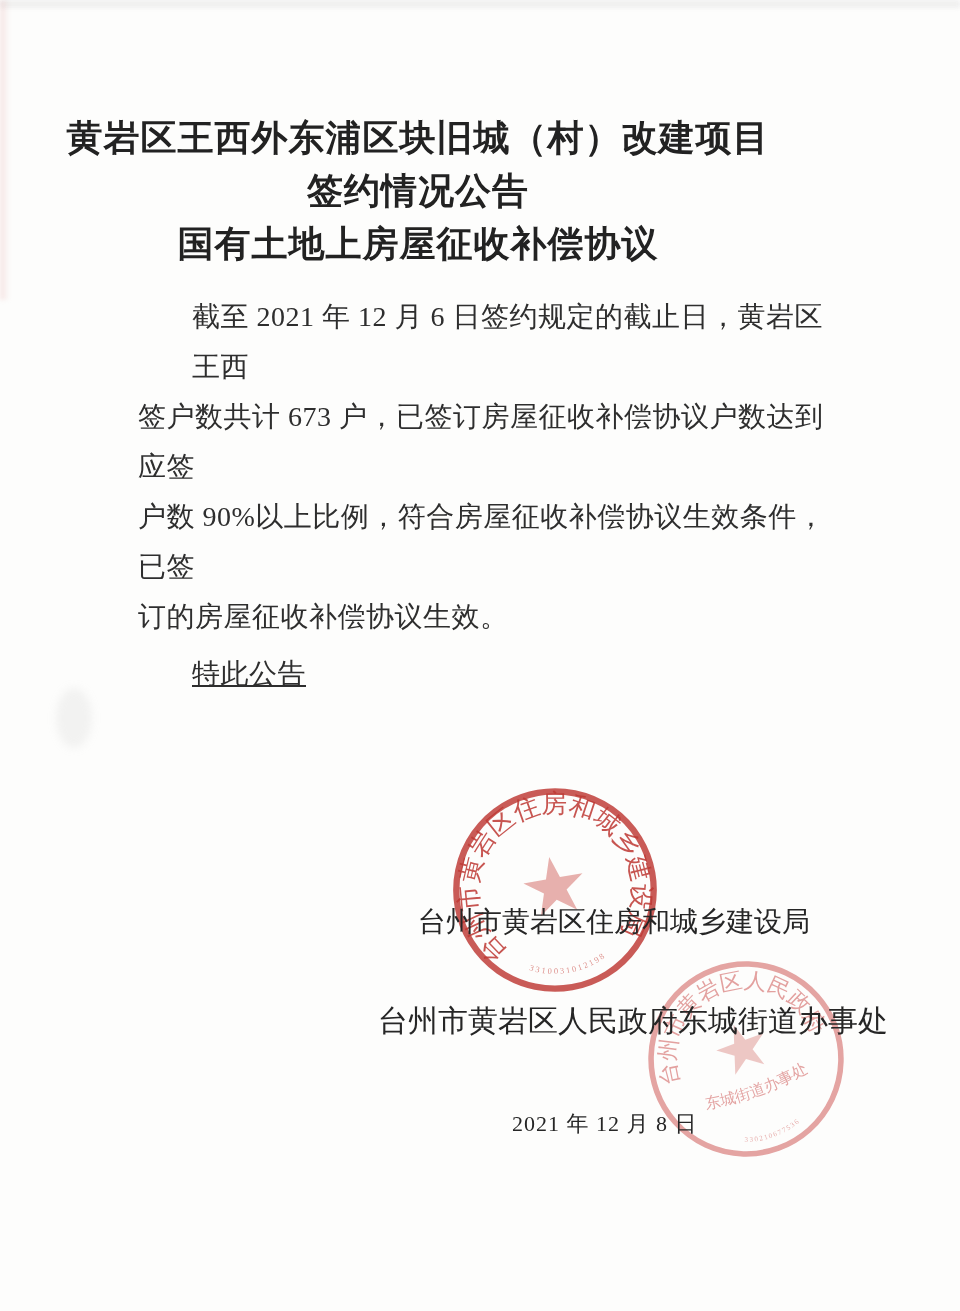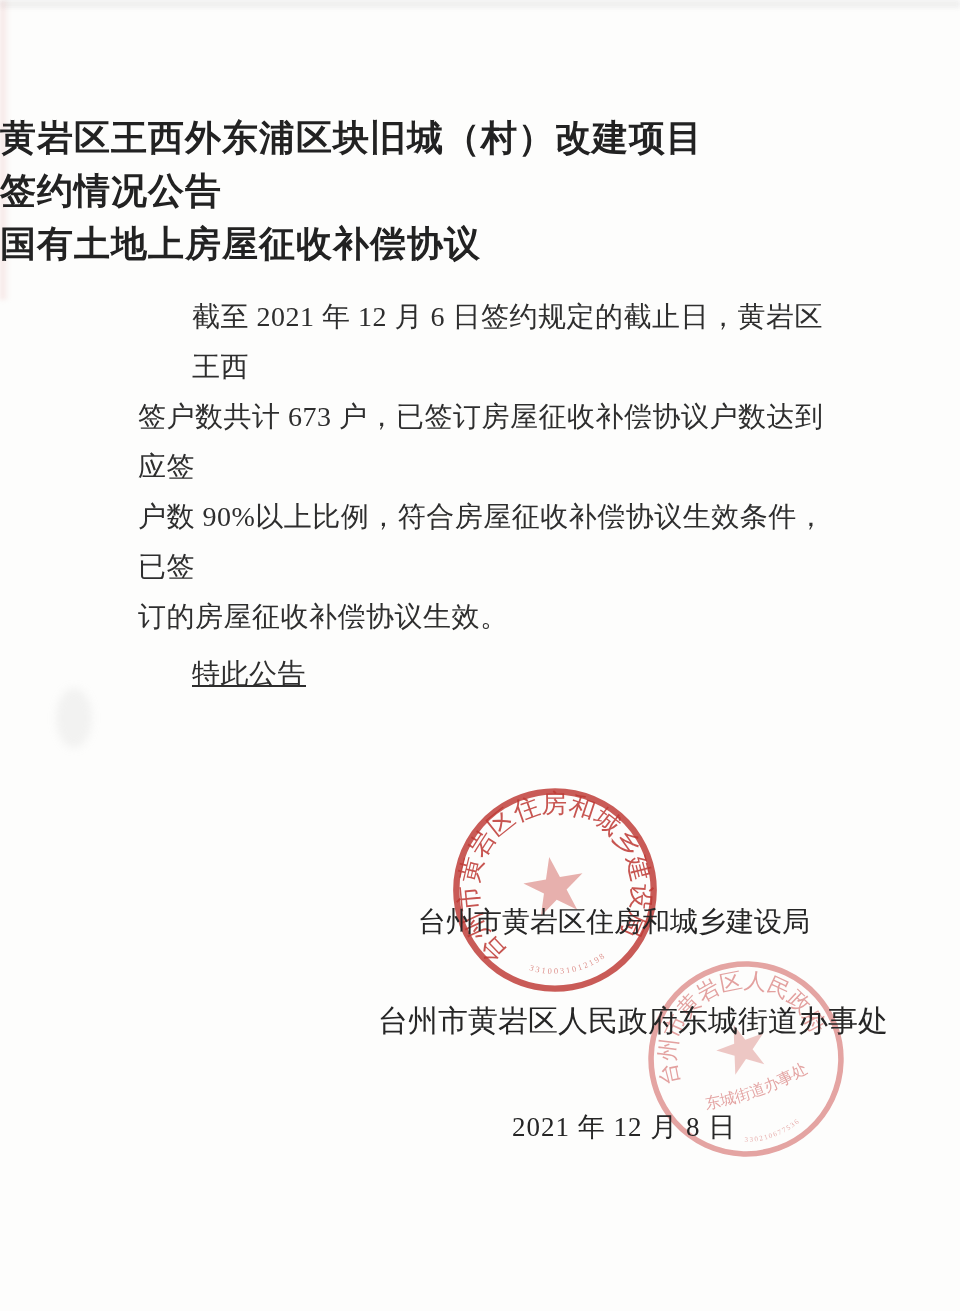--- a/index.html
+++ b/index.html
@@ -16,38 +16,38 @@
   .smudge-left{left:0;top:70;width:10px;height:300px;
     background:linear-gradient(to right, rgba(224,160,160,.28), rgba(224,160,160,0));
     filter:blur(2px);}
   .smudge-mid{left:56px;top:688px;width:36px;height:60px;border-radius:50%;
     background:rgba(180,180,180,.14);filter:blur(4px);}
   .smudge-top{left:0;top:0;width:960px;height:8px;
     background:rgba(225,225,225,.45);filter:blur(2px);}
 
   .title{
     position:absolute;left:0;top:112px;width:836px;
-    text-align:left;
+    text-align:center;
     font-size:36px;font-weight:700;color:#222;
     line-height:53px;letter-spacing:1px;
   }
   .body-text{
     position:absolute;left:138px;top:292px;width:700px;
     font-size:28px;color:#2e2e2e;line-height:50px;
     letter-spacing:.5px;
   }
   .indent{padding-left:54px;}
   .closing{margin-top:7px;text-decoration:underline;}
 
   .sig{
     position:absolute;color:#262626;white-space:nowrap;z-index:3;
   }
   .sig1{left:418px;top:903px;font-size:28px;letter-spacing:0;}
   .sig2{left:378px;top:1001px;font-size:30px;letter-spacing:0;}
-  .date{left:512px;top:1109px;font-size:27px;letter-spacing:1px;}
+  .date{left:512px;top:1109px;font-size:22px;letter-spacing:1px;}
 
   .seal{
     position:absolute;z-index:2;
     mix-blend-mode:multiply;
     filter:blur(.4px);
   }
   .seal1{left:450px;top:785px;width:210px;height:210px;opacity:.92;}
   .seal2{left:645px;top:958px;width:202px;height:202px;opacity:.78;}
   .seal text{font-family:"Liberation Serif","DejaVu Serif",serif;}
 </style>

